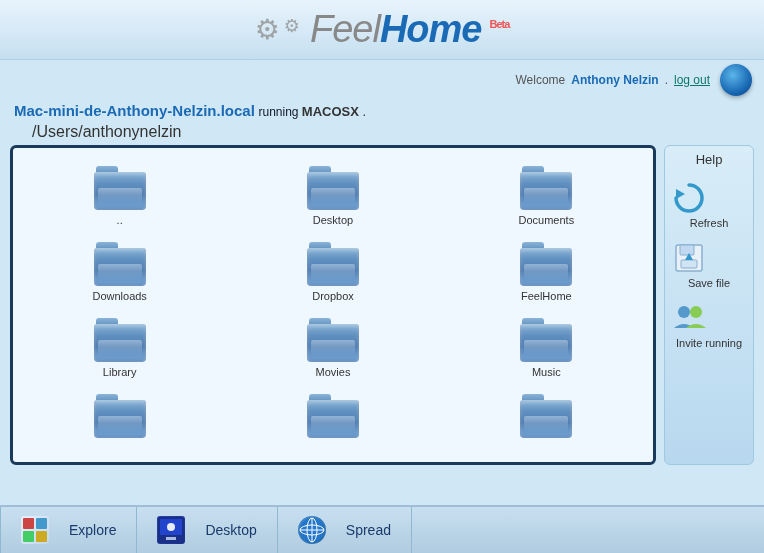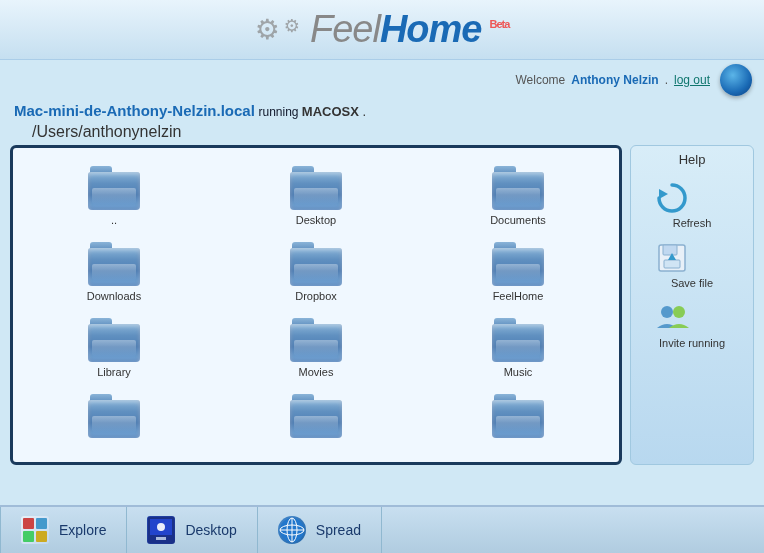--- a/index.html
+++ b/index.html
@@ -207,21 +207,21 @@
     #file-browser-inner::-webkit-scrollbar-track {
       background: #d0e0f0;
     }
     #file-browser-inner::-webkit-scrollbar-thumb {
       background: #aac0d8;
       border-radius: 4px;
     }
 
     
     #sidebar {
-      width: 124px;
+      width: 90px;
       background: linear-gradient(to bottom, #d8edf8, #b8d8ef);
       border-radius: 6px;
       border: 1px solid #a0c8e0;
       display: flex;
       flex-direction: column;
       align-items: center;
       padding: 6px 4px;
       gap: 2px;
     }
     #sidebar .help-title {
@@ -259,21 +259,21 @@
       width: 100%;
       height: 48px;
       background: linear-gradient(to bottom, #c8dff0, #b0cce0);
       border-top: 2px solid #a0bcd8;
       display: flex;
       align-items: center;
     }
     .nav-btn {
       display: flex;
       align-items: center;
-      gap: 10px;
+      gap: 20px;
       padding: 6px 20px;
       cursor: pointer;
       border-right: 1px solid #90b8d0;
       height: 100%;
     }
     .nav-btn:first-child {
       border-left: 1px solid #90b8d0;
     }
     .nav-icon {
       width: 28px;

